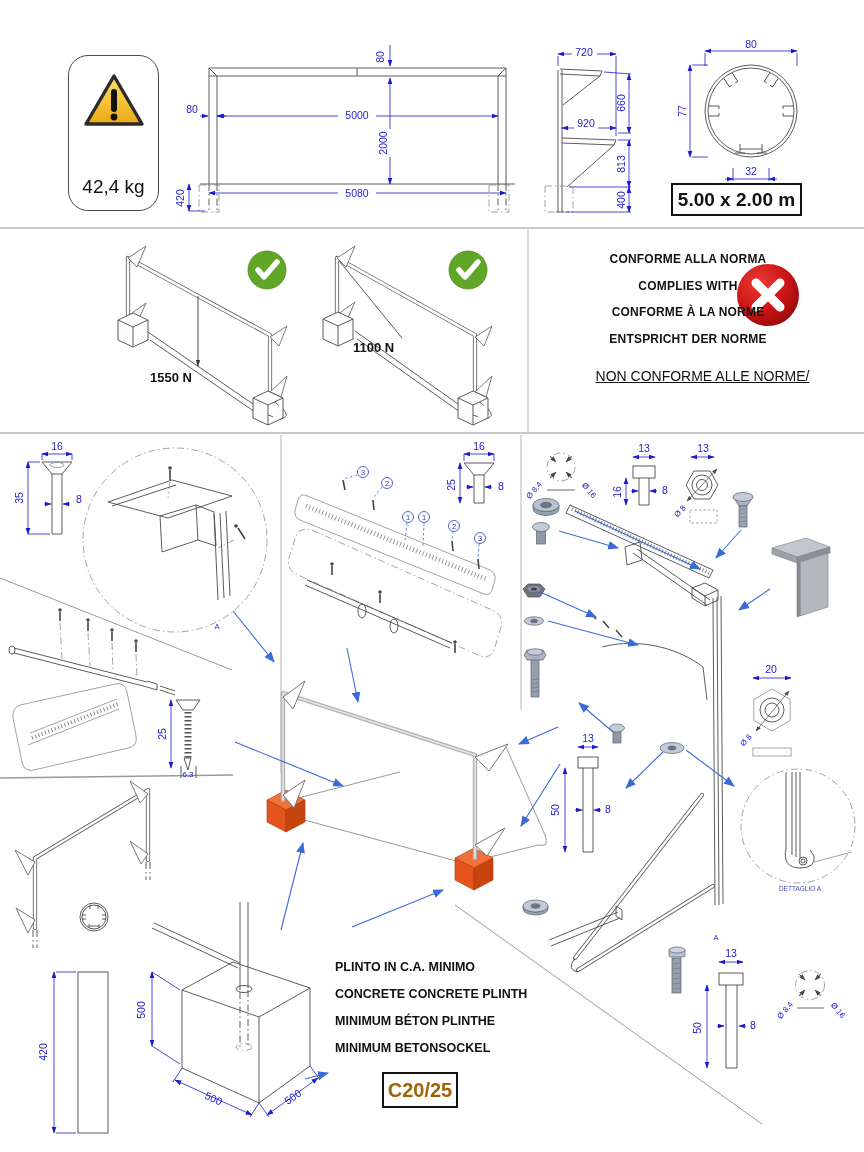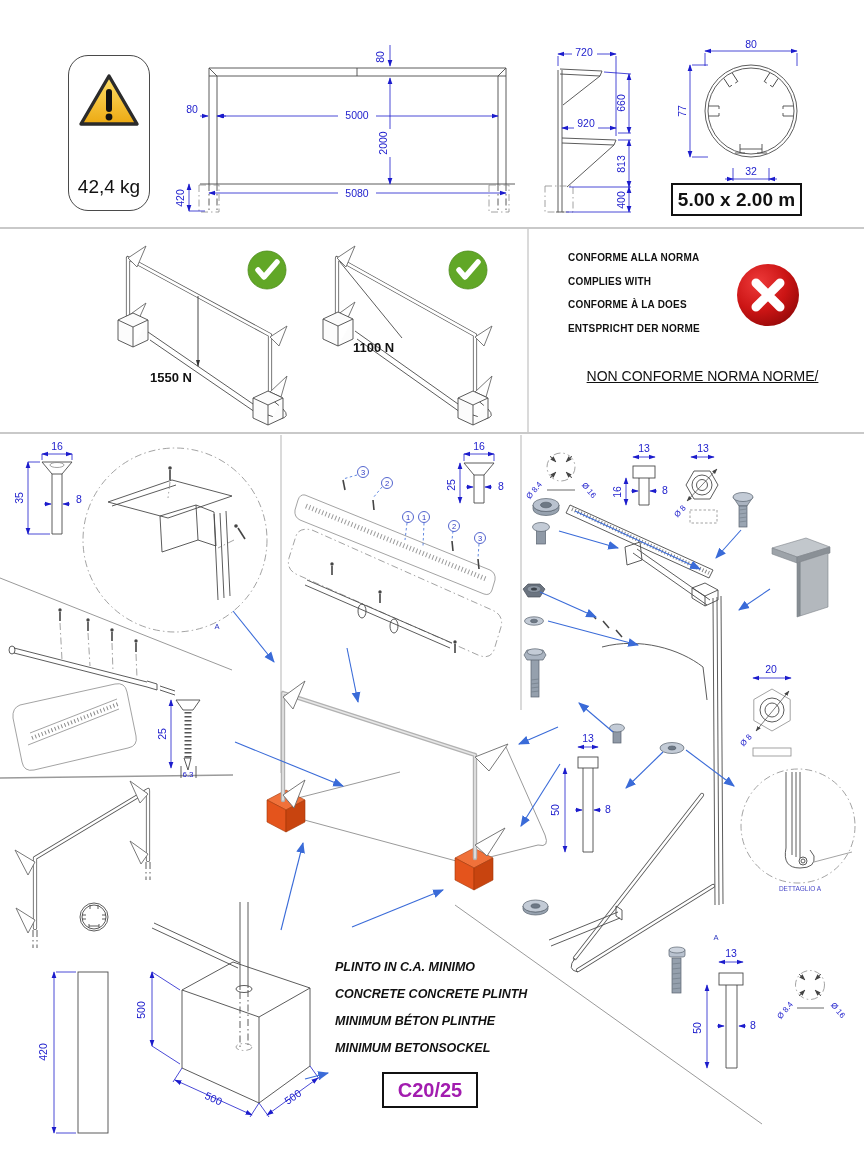--- a/index.html
+++ b/index.html
@@ -1,33 +1,33 @@
 <!DOCTYPE html>
 <html><head>
 <meta charset="utf-8">
 <style>
   html,body{margin:0;padding:0;background:#fff;}
   .page{position:relative;width:864px;height:1152px;background:#fff;overflow:hidden;
         font-family:"Liberation Sans",sans-serif;}
   svg.art{position:absolute;left:0;top:0;}
   .ov{position:absolute;box-sizing:border-box;}
-  .weight-card{left:68px;top:55px;width:82px;height:156px;border:1.6px solid #4a4a4a;
+  .weight-card{left:68px;top:55px;width:91px;height:156px;border:1.6px solid #4a4a4a;
     border-radius:20px;display:flex;flex-direction:column;align-items:center;
     justify-content:space-between;padding:15px 0 12px;}
   .weight-label{font-size:19px;color:#111;}
   .size-box{left:671px;top:183px;width:131px;height:33px;border:2.2px solid #111;
     display:flex;align-items:center;justify-content:center;font-size:19px;font-weight:bold;color:#111;}
   .comp{left:568px;top:252px;width:240px;}
-  .comp div{font-size:10px;font-weight:bold;color:#111;margin-bottom:12.5px;letter-spacing:.2px;}
+  .comp div{font-size:12px;font-weight:bold;color:#111;margin-bottom:12.5px;letter-spacing:.2px;text-align:center;}
   .noncomp{left:545px;top:368px;width:315px;text-align:center;color:#111;}
   .noncomp div{font-size:14px;text-decoration:underline;margin-bottom:4px;}
   .plinth-text{left:335px;top:960px;}
-  .plinth-text div{font-size:12.5px;font-weight:bold;color:#111;margin-bottom:13px;font-style:italic;}
-  .class-box{left:382px;top:1072px;width:96px;height:36px;border:2.5px solid #111;
-    display:flex;align-items:center;justify-content:center;font-size:20px;font-weight:bold;color:#a21caf;}
+  .plinth-text div{font-size:12.5px;font-weight:bold;color:#111;margin-bottom:13px;}
+  .class-box{left:382px;top:1072px;width:76px;height:36px;border:2.5px solid #111;
+    display:flex;align-items:center;justify-content:center;font-size:20px;font-weight:bold;color:#a16207;}
   
   .ln{stroke:#4a4a4a;stroke-width:.9;fill:none;}
   .lt{stroke:#8c8c8c;stroke-width:.8;fill:none;}
   .dd{stroke-dasharray:7 3 1.5 3;}
   .dl{stroke:#1c1ccc;stroke-width:.8;fill:none;}
   .dt{fill:#1c1ccc;font-size:10.5px;}
   .dts{fill:#1c1ccc;font-size:8px;}
   .bl{stroke:#3a6bd8;stroke-width:1.1;fill:none;}
   .bld{stroke:#3a6bd8;stroke-width:.8;fill:none;stroke-dasharray:2.5 2.5;}
   .bt{fill:#2a35c0;font-size:7.5px;}
@@ -601,26 +601,26 @@
     <circle cx="33" cy="46" r="3.4" fill="#111"></circle>
   </svg>
   <div class="weight-label">42,4 kg</div>
 </div>
 
 <div class="ov size-box">5.00 x 2.00 m</div>
 
 <div class="ov comp">
   <div>CONFORME ALLA NORMA</div>
   <div>COMPLIES WITH</div>
-  <div>CONFORME À LA DOES</div>
+  <div>CONFORME À LA NORME</div>
   <div>ENTSPRICHT DER NORME</div>
 </div>
 
 <div class="ov noncomp">
-  <div>NON CONFORME NORMA NORME/</div>
+  <div>NON CONFORME ALLE NORME/</div>
 </div>
 
 <div class="ov plinth-text">
   <div>PLINTO IN C.A. MINIMO</div>
   <div>CONCRETE CONCRETE PLINTH</div>
   <div>MINIMUM BÉTON PLINTHE</div>
   <div>MINIMUM BETONSOCKEL</div>
 </div>
 
 <div class="ov class-box">C20/25</div>

